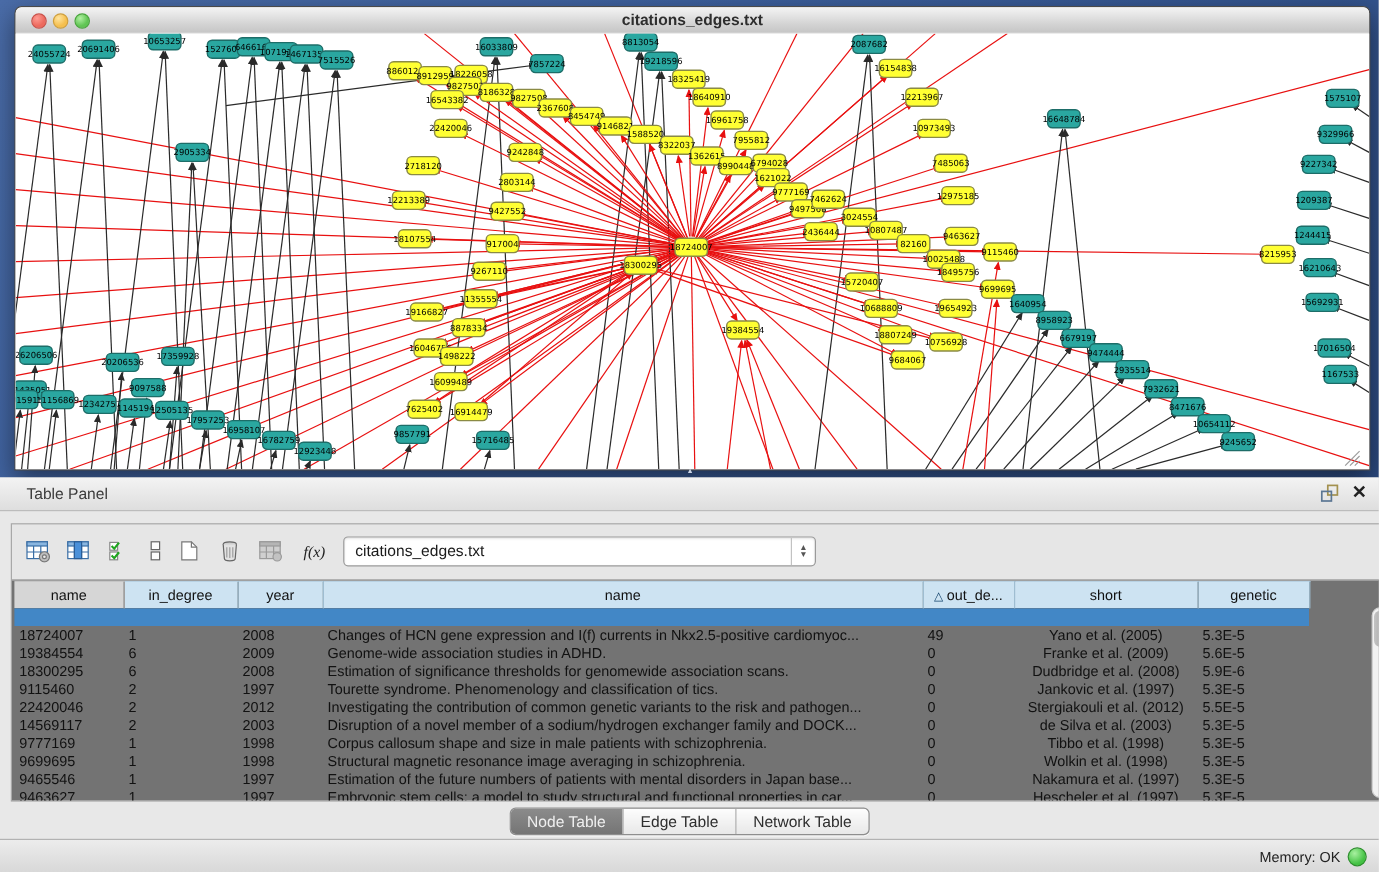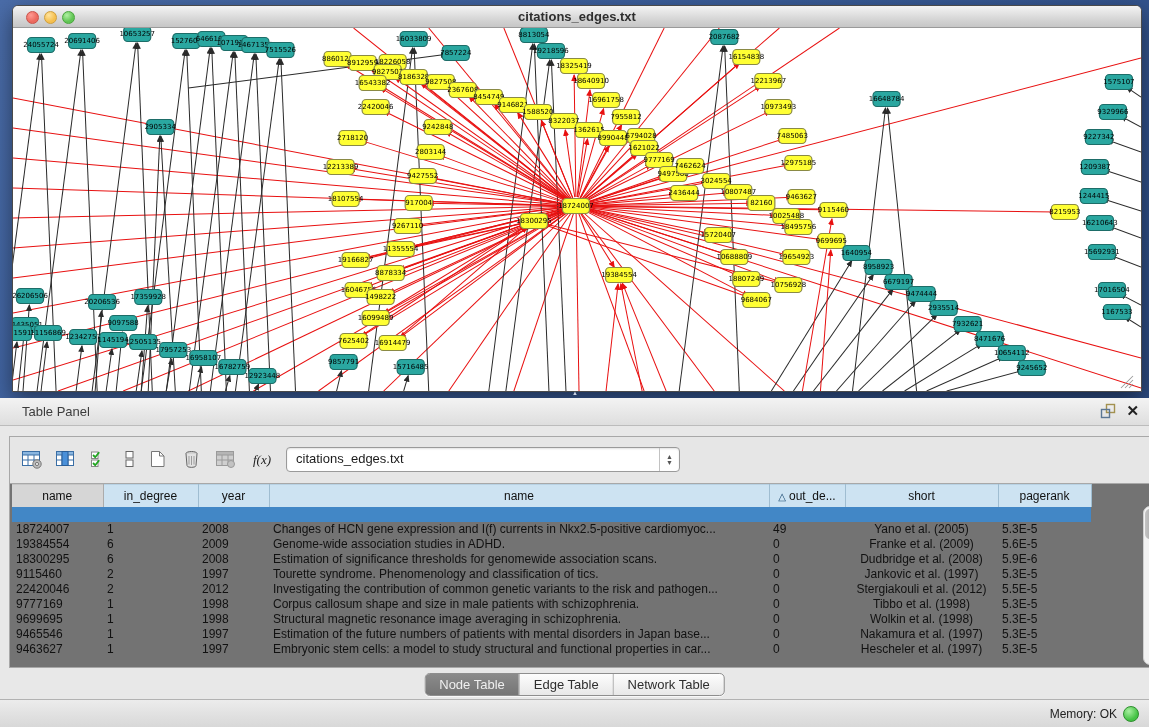--- a/index.html
+++ b/index.html
@@ -821,21 +821,21 @@
             <col style="width: 93px;">
           </colgroup>
         <thead>
             <tr id="headRow">
               <th class="gray">name</th>
               <th>in_degree</th>
               <th>year</th>
               <th>name</th>
               <th><span class="sorttri">△</span>out_de...</th>
               <th>short</th>
-              <th>pagerank</th>
+              <th>genetic</th>
             </tr>
                <tr class="hline">
               <td colspan="7"></td>
             </tr>
           </thead>
         <tbody id="bodyRows">
             <tr>
               <td>18724007</td>
               <td>1</td>
               <td>2008</td>
@@ -872,20 +872,29 @@
               <td>5.3E-5</td>
             </tr>
             <tr>
               <td>22420046</td>
               <td>2</td>
               <td>2012</td>
               <td>Investigating the contribution of common genetic variants to the risk and pathogen...</td>
               <td>0</td>
               <td class="ctr">Stergiakouli et al. (2012)</td>
               <td>5.5E-5</td>
+            </tr>
+            <tr>
+              <td>14569117</td>
+              <td>2</td>
+              <td>2003</td>
+              <td>Disruption of a novel member of a sodium/hydrogen exchanger family and DOCK...</td>
+              <td>0</td>
+              <td class="ctr">de Silva et al. (2003)</td>
+              <td>5.3E-5</td>
             </tr>
             <tr>
               <td>9777169</td>
               <td>1</td>
               <td>1998</td>
               <td>Corpus callosum shape and size in male patients with schizophrenia.</td>
               <td>0</td>
               <td class="ctr">Tibbo et al. (1998)</td>
               <td>5.3E-5</td>
             </tr>

